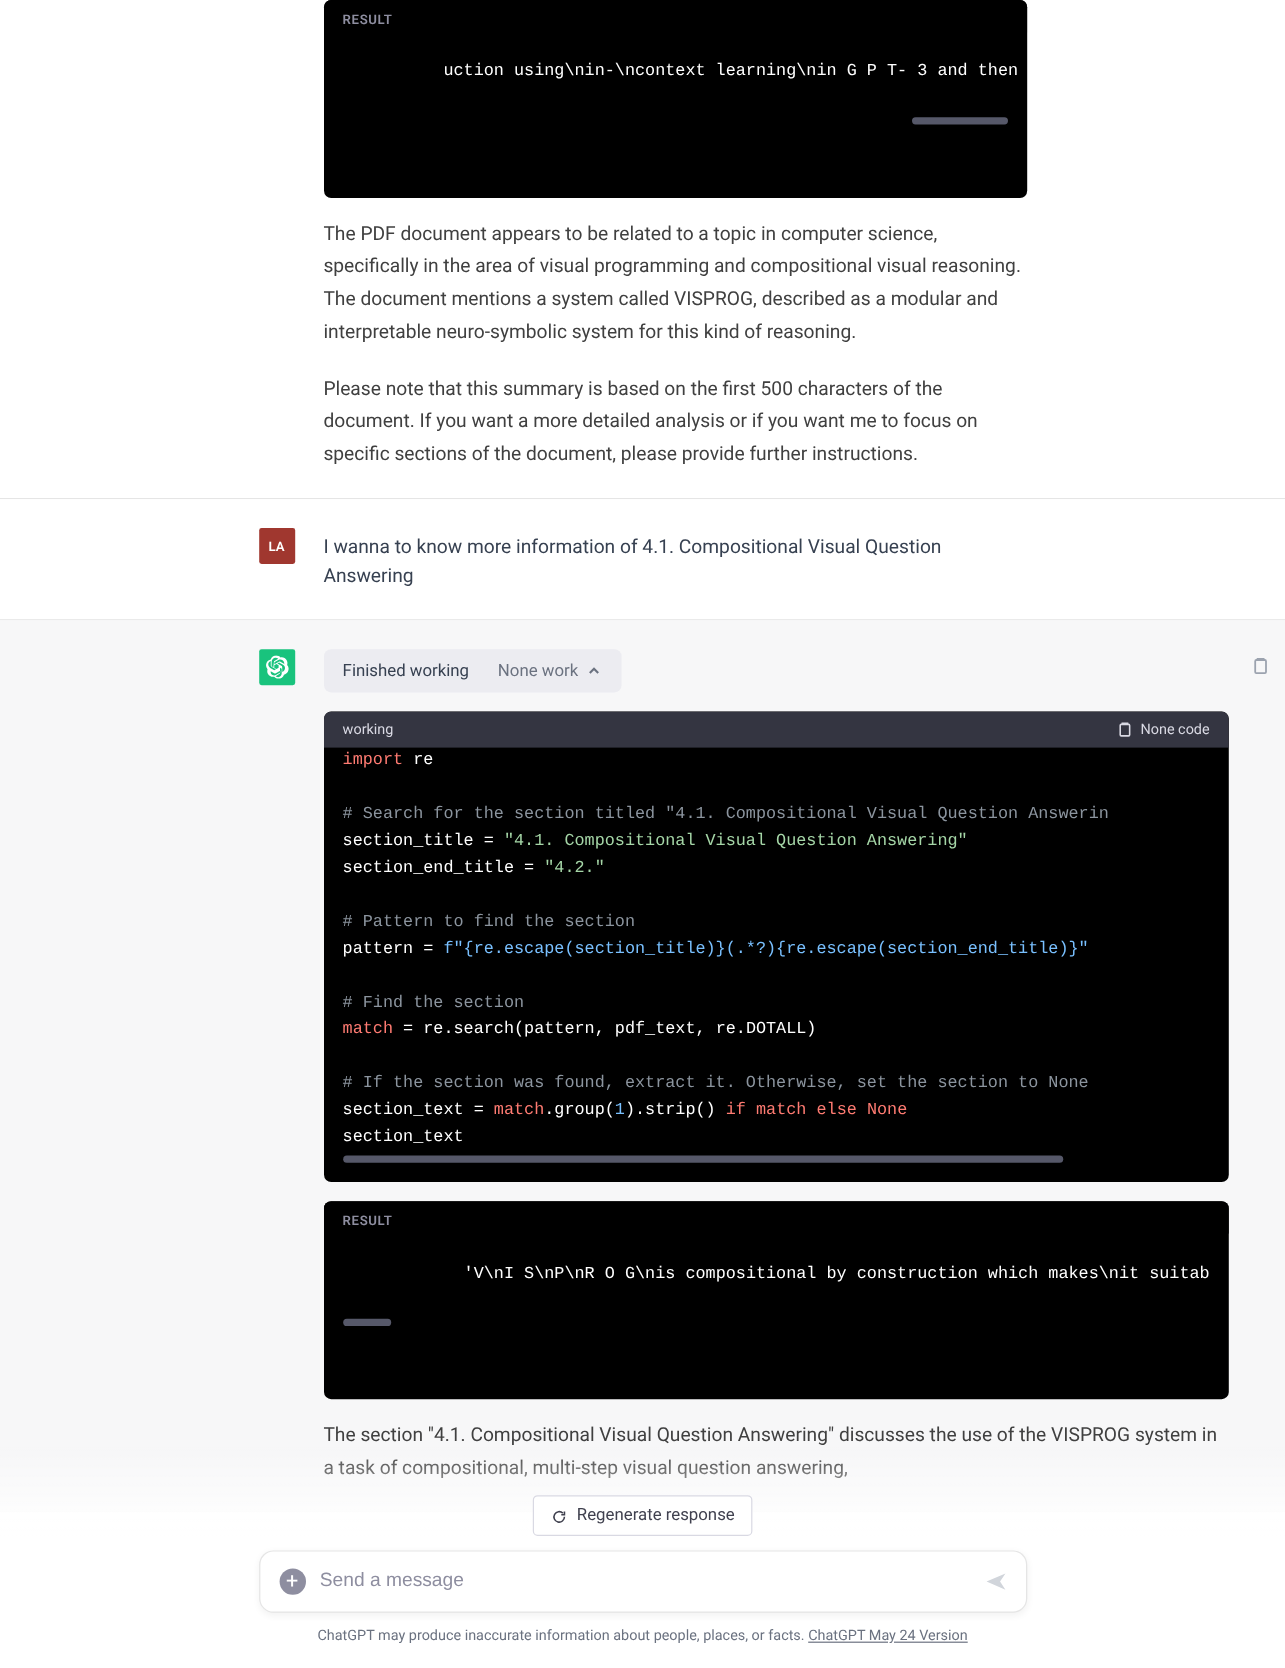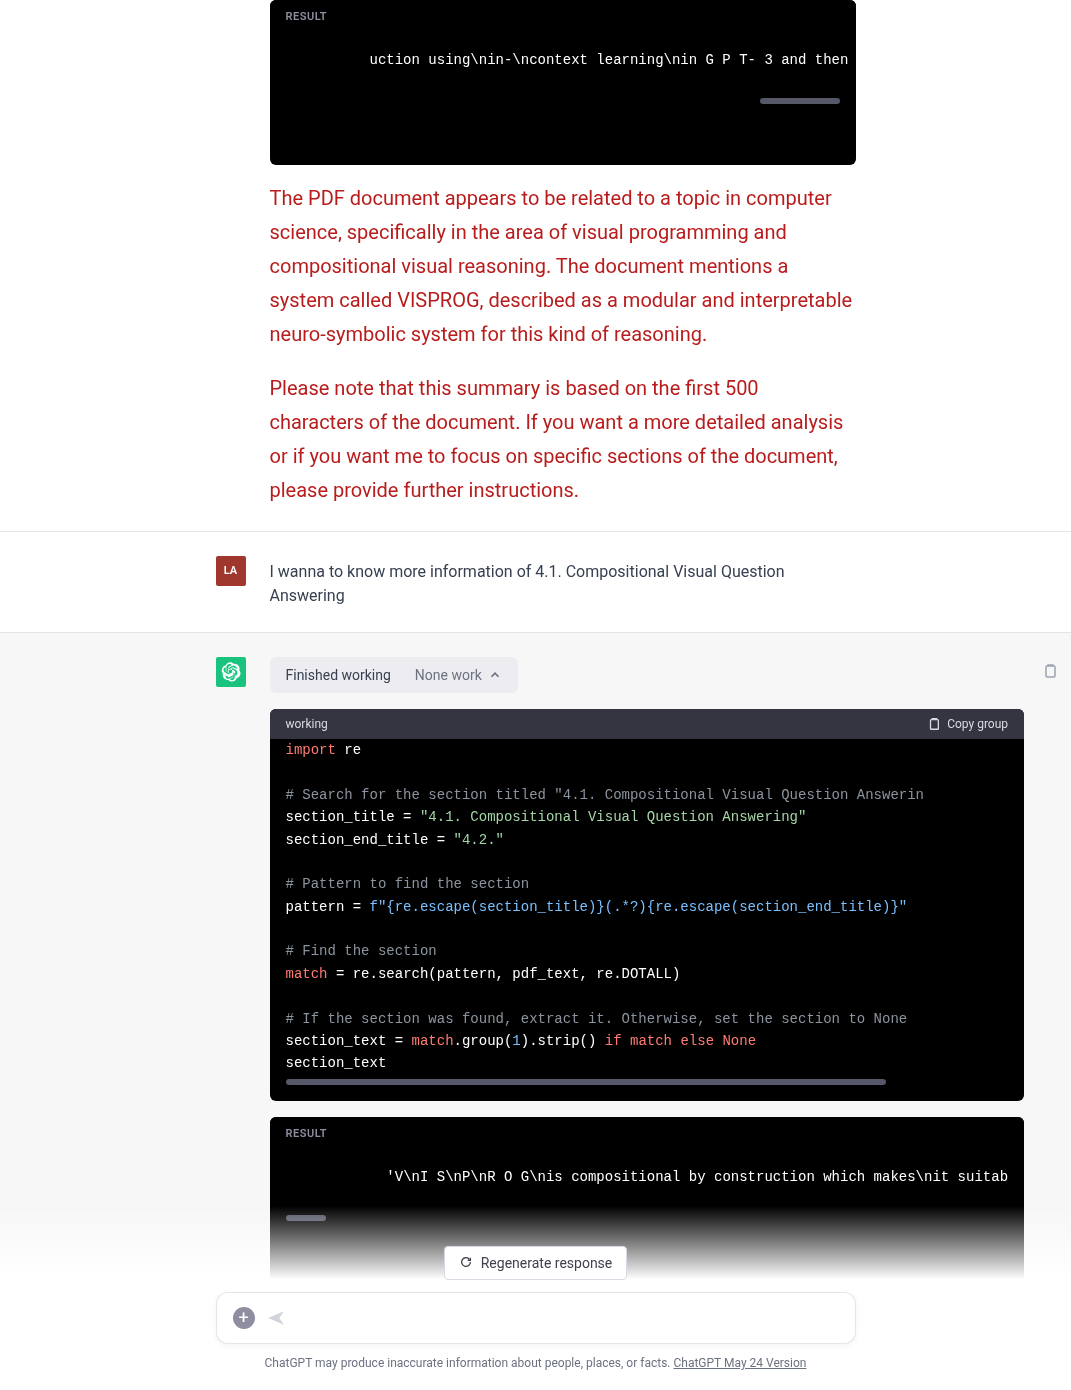--- a/index.html
+++ b/index.html
@@ -77,23 +77,23 @@
       align-items: center;
       justify-content: center;
       cursor: pointer;
       color: #9ca3af;
     }
     .action-btn svg {
       width: 16px;
       height: 16px;
     }
     .prose {
-      font-size: 20px;
+      font-size: 16px;
       line-height: 1.7;
-      color: #b91c1c;
+      color: #404040;
     }
     .prose p {
       margin-bottom: 20px;
     }
     .prose p:last-child {
       margin-bottom: 0;
     }
     .code-block {
       background: #000000;
       border-radius: 6px;
@@ -205,21 +205,21 @@
       background: linear-gradient(180deg, rgba(255,255,255,0) 0%, #ffffff 40%);
       padding-top: 40px;
     }
     .regenerate-wrap {
       display: flex;
       justify-content: center;
       margin-bottom: 12px;
     }
     .regenerate-btn {
       display: flex;
-      align-items: flex-start;
+      align-items: flex-end;
       gap: 8px;
       padding: 8px 14px;
       background: #ffffff;
       border: 1px solid #d9d9e3;
       border-radius: 4px;
       font-size: 14px;
       color: #40414f;
       cursor: pointer;
     }
     .regenerate-btn svg {
@@ -349,21 +349,21 @@
         </div>
 
         <div class="code-block">
           <div class="code-header">
             <span class="code-lang">working</span>
             <span class="copy-btn">
               <svg viewBox="0 0 16 16" fill="none" stroke="currentColor" stroke-width="1.5">
                   <rect x="4" y="3" width="9" height="11" rx="1"></rect>
                   <path d="M6 3V2h5v1"></path>
                 </svg>
-              <span>Copy group</span>
+              <span>None code</span>
             </span>
           </div>
           <div class="code-body with-top"><span class="kw">import</span><span> re</span>
 
 <span class="cmt"># Search for the section titled "4.1. Compositional Visual Question Answerin</span>
 <span>section_title = </span><span class="str">"4.1. Compositional Visual Question Answering"</span>
 <span>section_end_title = </span><span class="str">"4.2."</span>
 
 <span class="cmt"># Pattern to find the section</span>
 <span>pattern = </span><span class="fstr">f"{re.escape(section_title)}(.*?){re.escape(section_end_title)}"</span>
@@ -416,20 +416,21 @@
     <div class="regenerate-btn">
       <svg viewBox="0 0 16 16" fill="none" stroke="currentColor" stroke-width="1.5">
           <path d="M13 8a5 5 0 11-1.5-3.5M13 3v3h-3"></path>
         </svg>
       <span>Regenerate response</span>
     </div>
   </div>
   <div class="input-box-wrap">
     <div class="input-box">
       <div class="plus-btn">+</div>
+      <input class="input-field" placeholder="Send a message" style="">
       <div class="send-btn">
         <svg viewBox="0 0 16 16" fill="currentColor">
             <path d="M1 8l14-6-4 6 4 6-14-6zm0 0h10"></path>
           </svg>
       </div>
     </div>
     <div class="footer-text">
       <span>ChatGPT may produce inaccurate information about people, places, or facts. </span><a href="#">ChatGPT May 24 Version</a>
     </div>
   </div>

